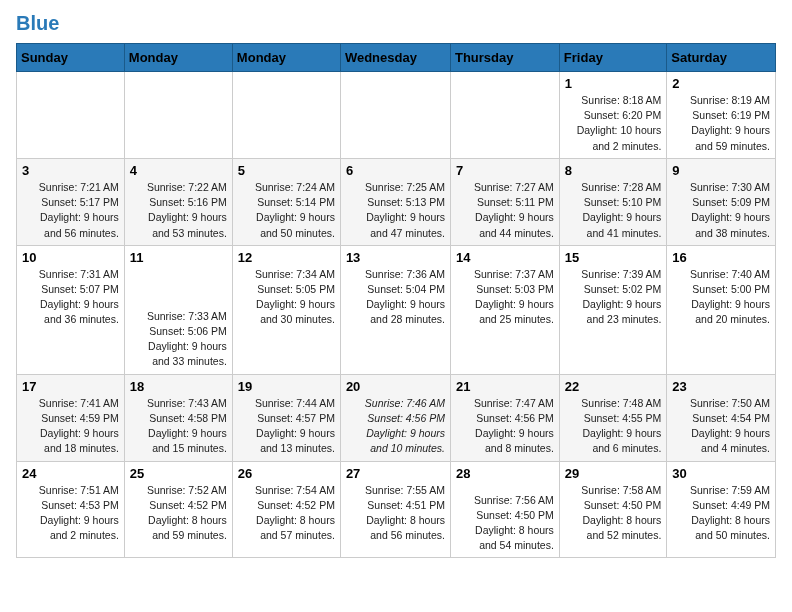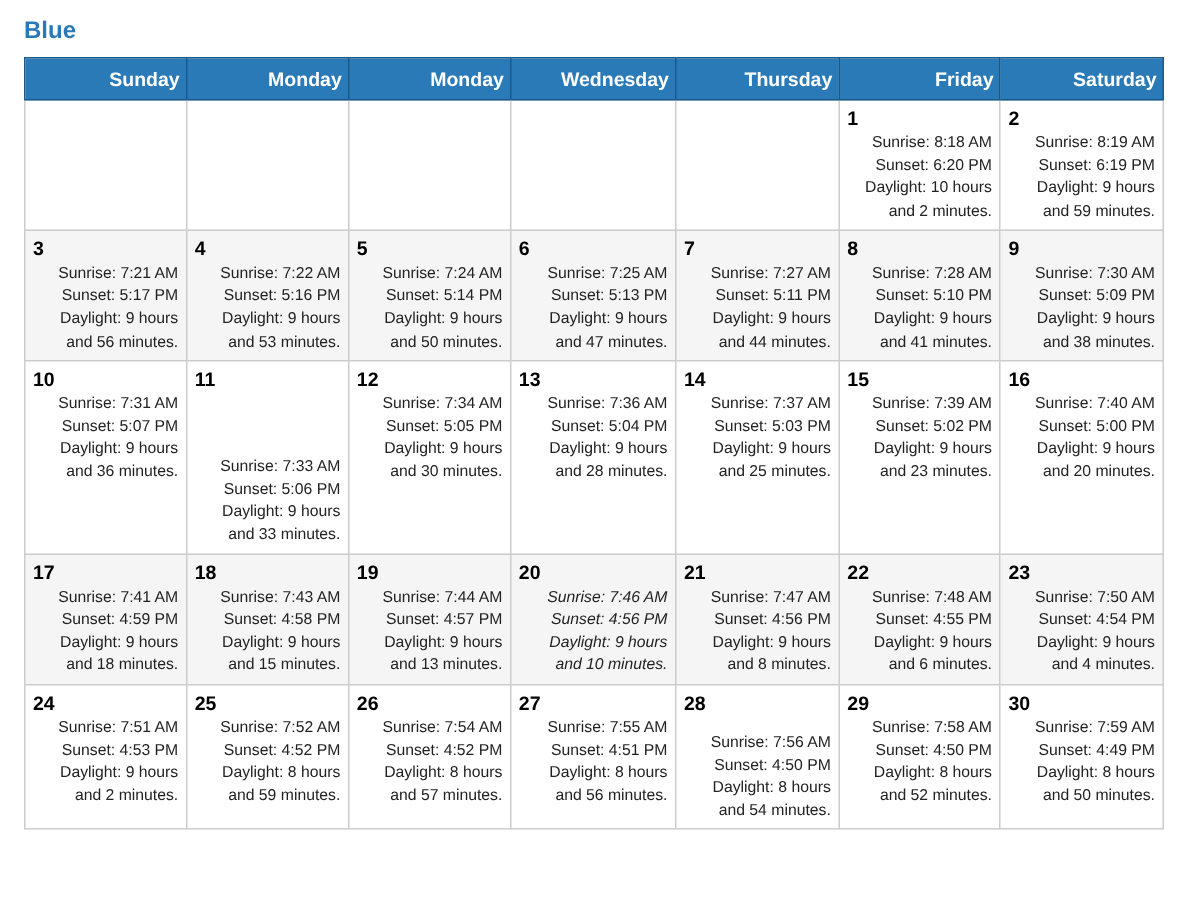--- a/index.html
+++ b/index.html
@@ -33,25 +33,25 @@
       font-size: 15px;
       color: #444;
     }
     .calendar {
       width: 100%;
       border-collapse: collapse;
       margin-top: 4px;
     }
     .calendar th {
       background: #2a7ab8;
-      color: #ffffff;
+      color: #000000;
       font-size: 13px;
       font-weight: bold;
       padding: 6px 4px;
-      text-align: right;
+      text-align: left;
       border: 1px solid #1a5a8a;
     }
     .calendar td {
       vertical-align: top;
       border: 1px solid #ccc;
       padding: 4px 5px;
       font-size: 11px;
       min-height: 80px;
       width: 113px;
       background: #fff;
@@ -78,21 +78,21 @@
     .logo-wrap {
       display: flex;
       align-items: center;
     }
   </style>
 </head>
 <body>
 
 <div class="header-section">
   <div class="logo">
-    <span style="font-size:16px;font-weight:bold;color:#2a7ab8;margin-top:-4px;">Blue</span>
+    <span style="font-size:20px;font-weight:bold;color:#2a7ab8;margin-top:-4px;">Blue</span>
   </div>
   <div class="title-block">
     <div class="main-title"></div>
     <div class="subtitle"></div>
   </div>
 </div>
 
 <table class="calendar">
   <thead>
     <tr>

